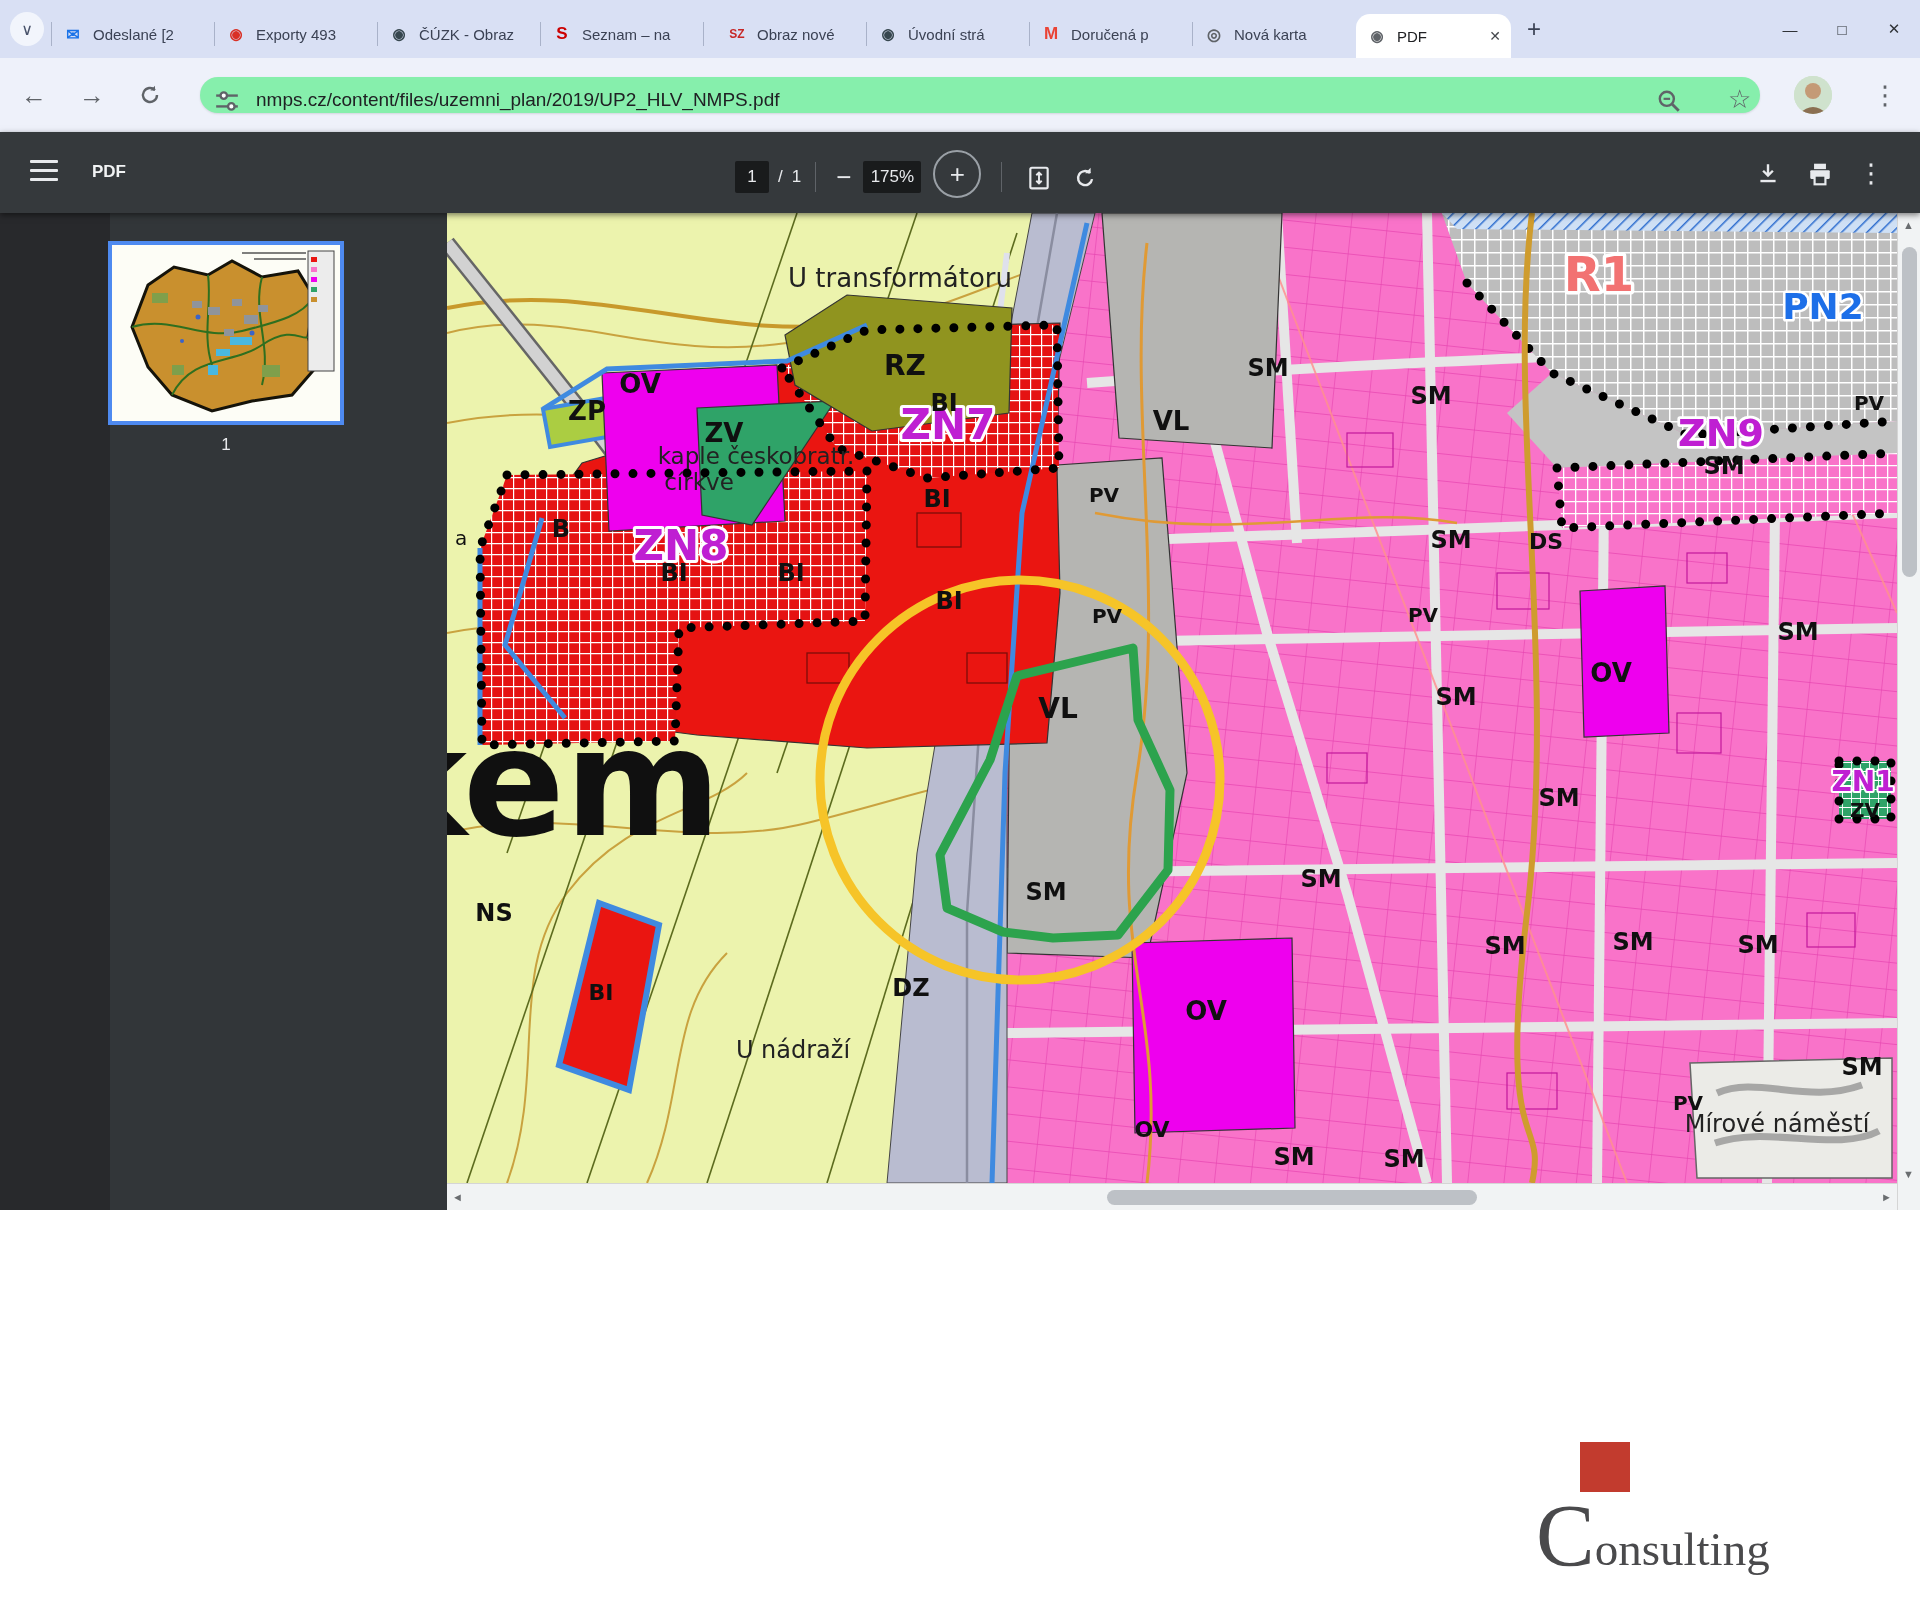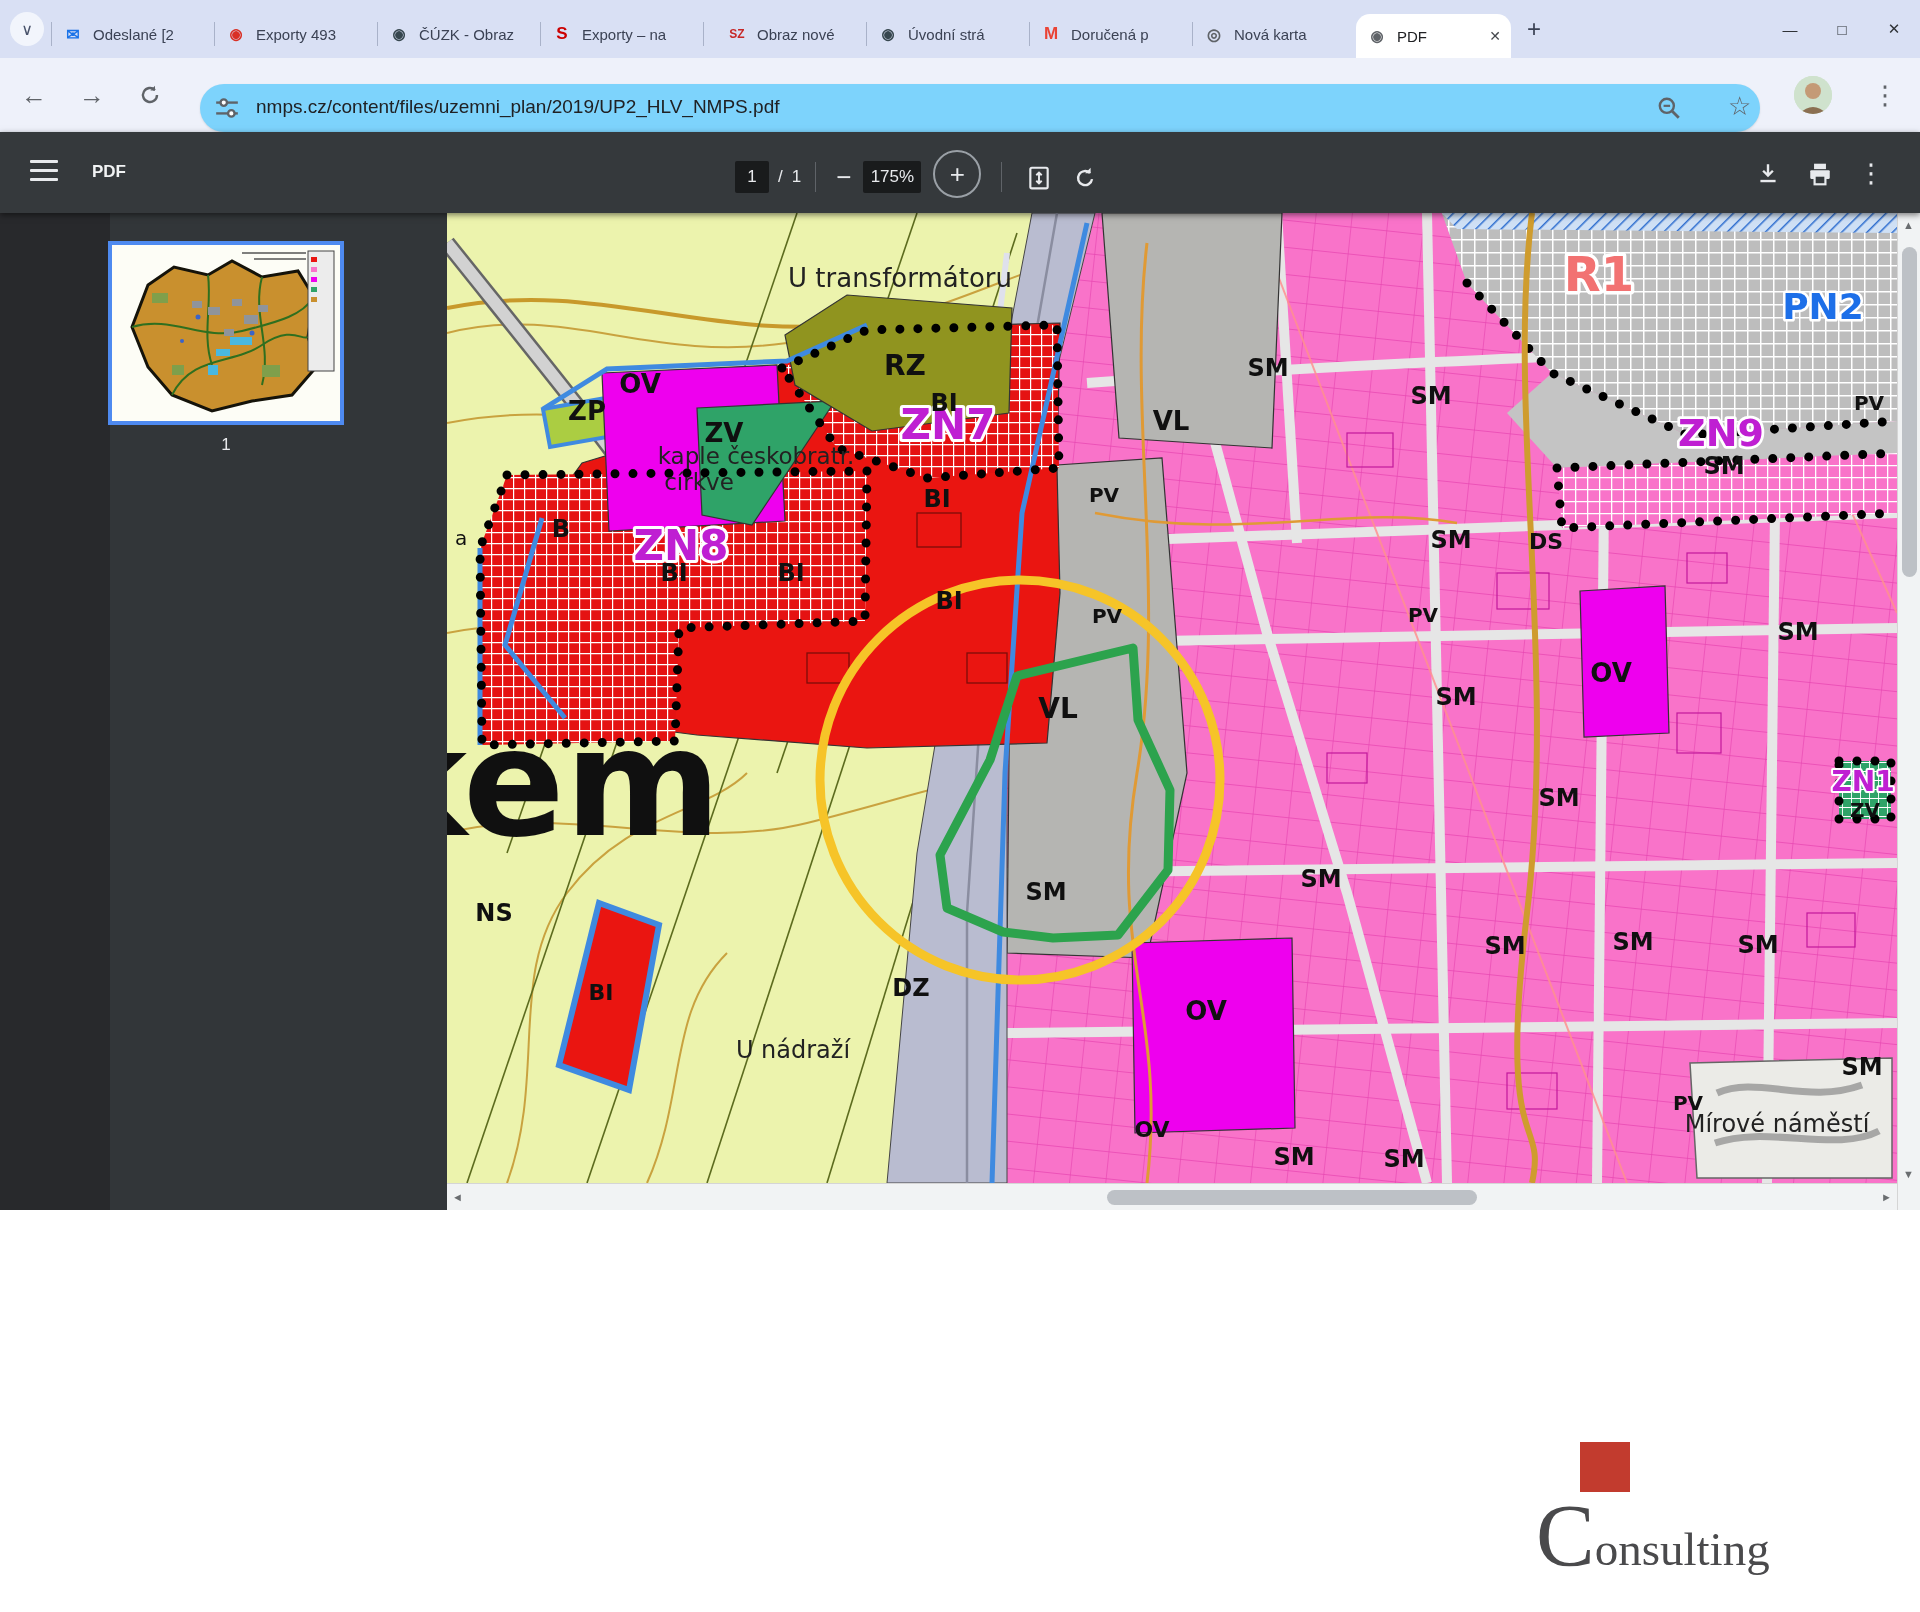--- a/index.html
+++ b/index.html
@@ -18,21 +18,21 @@
   .tab-icon.txticon{font-size:12px;letter-spacing:0;}
   .tab-label{white-space:nowrap;overflow:hidden;flex:1 1 auto;}
   .tab-close{font-size:14px;color:#45484d;margin-left:6px;flex:0 0 auto;}
   #new-tab-btn{width:34px;height:34px;border-radius:50%;color:#3b4254;font-size:24px;display:flex;align-items:center;justify-content:center;margin-left:6px;flex:0 0 auto;}
   #win-controls{margin-left:auto;display:flex;height:58px;flex:0 0 auto;}
   #win-controls span{width:52px;height:58px;display:flex;align-items:center;justify-content:center;color:#2f3236;font-size:15px;}
   
   #addrbar{position:absolute;left:0;top:58px;width:1920px;height:74px;background:#eef1fa;}
   .navbtn{position:absolute;top:17px;width:40px;height:40px;display:flex;align-items:center;justify-content:center;
     color:#5f6368;font-size:26px;border-radius:50%;}
-  #omnibox{position:absolute;left:200px;top:26px;width:1560px;height:48px;background:#7dd3fc;border-radius:24px;
+  #omnibox{position:absolute;left:200px;top:19px;width:1560px;height:36px;background:#86efac;border-radius:24px;
     box-shadow:0 1px 2px rgba(60,64,67,.15);}
   #tune-icon{position:absolute;left:14px;top:11px;width:26px;height:26px;}
   #url-text{position:absolute;left:56px;top:12px;font-size:19px;color:#202124;white-space:nowrap;}
   #zoom-icon{position:absolute;left:1456px;top:11px;width:26px;height:26px;}
   #star-icon{position:absolute;left:1528px;top:7px;font-size:26px;color:#5f6368;}
   #avatar{position:absolute;left:1794px;top:18px;width:38px;height:38px;border-radius:50%;background:#cfe2cd;overflow:hidden;}
   #menu-dots-browser{position:absolute;left:1872px;top:22px;font-size:26px;color:#5f6368;line-height:30px;}
   
   #pdftoolbar{position:absolute;left:0;top:132px;width:1920px;height:81px;background:#35393c;box-shadow:0 2px 6px rgba(0,0,0,.5);z-index:5;}
   #hamburger{position:absolute;left:30px;top:28px;width:28px;height:24px;}
@@ -91,21 +91,21 @@
     <div class="tab">
       <span class="tab-icon" style="color: rgb(217, 48, 37); font-size: 15px;">◉</span>
       <span class="tab-label">Exporty 493</span>
     </div>
     <div class="tab">
       <span class="tab-icon" style="color: rgb(55, 71, 79); font-size: 15px;">◉</span>
       <span class="tab-label">ČÚZK - Obraz</span>
     </div>
     <div class="tab">
       <span class="tab-icon" style="color: rgb(204, 0, 0); font-size: 17px;">S</span>
-      <span class="tab-label">Exporty – na</span>
+      <span class="tab-label">Seznam – na</span>
     </div>
     <div class="tab">
       <span class="tab-icon txticon" style="color: rgb(198, 40, 40); font-size: 12px; margin-left: 12px;">SZ</span>
       <span class="tab-label">Obraz nové</span>
     </div>
     <div class="tab">
       <span class="tab-icon" style="color: rgb(55, 71, 79); font-size: 15px;">◉</span>
       <span class="tab-label">Úvodní strá</span>
     </div>
     <div class="tab">

